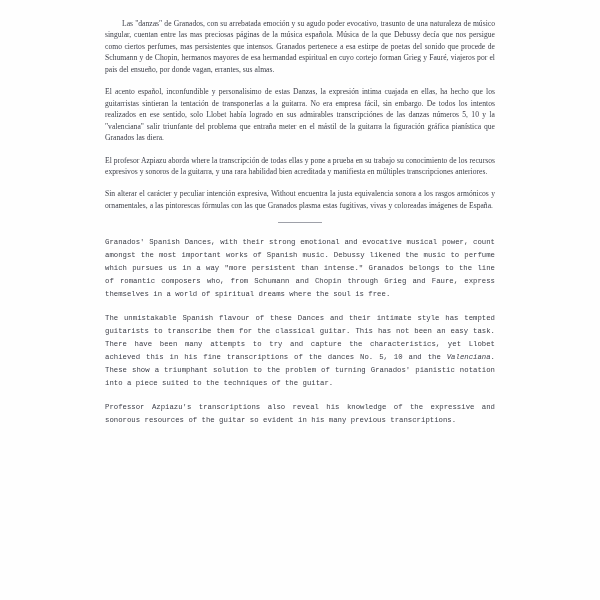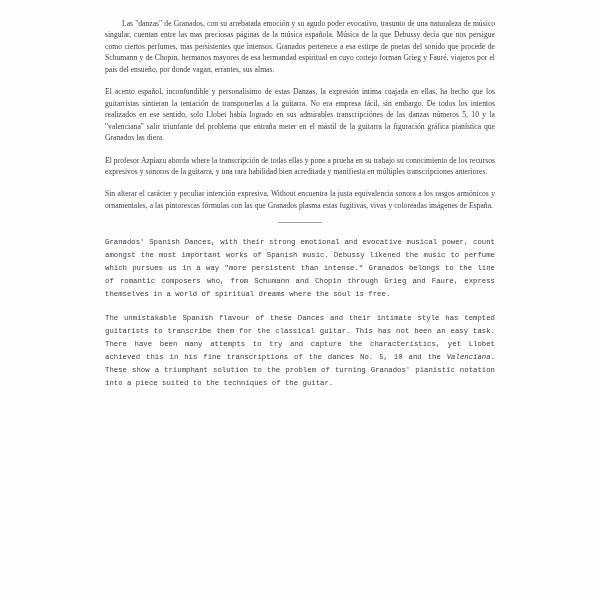--- a/index.html
+++ b/index.html
@@ -86,15 +86,16 @@
     <p>Sin alterar el carácter y peculiar intención expresiva, Without encuentra la justa equivalencia sonora a los rasgos armónicos y ornamentales, a las pintorescas fórmulas con las que Granados plasma estas fugitivas, vivas y coloreadas imágenes de España.</p>
   </section>
 
   <div class="rule-wrap">
     <div class="rule"></div>
   </div>
 
   <section class="block en">
     <p><span>Granados' Spanish Dances, with their strong emotional and evocative musical power, count amongst the most important works of Spanish music. Debussy likened the music to perfume which pursues us in a way "more persistent than intense." Granados belongs to the line of romantic composers who, from Schumann and Chopin through Grieg and Faure, express themselves in a world of spiritual dreams where the soul is free.</span></p>
     <p><span>The unmistakable Spanish flavour of these Dances and their intimate style has tempted guitarists to transcribe them for the classical guitar. This has not been an easy task. There have been many attempts to try and capture the characteristics, yet Llobet achieved this in his fine transcriptions of the dances No. 5, 10 and the </span><em>Valenciana</em><span>. These show a triumphant solution to the problem of turning Granados' pianistic notation into a piece suited to the techniques of the guitar.</span></p>
+    <p><span>Professor Azpiazu's transcriptions also reveal his knowledge of the expressive and sonorous resources of the guitar so evident in his many previous transcriptions.</span></p>
   </section>
 
 </div>
 
 </body></html>

